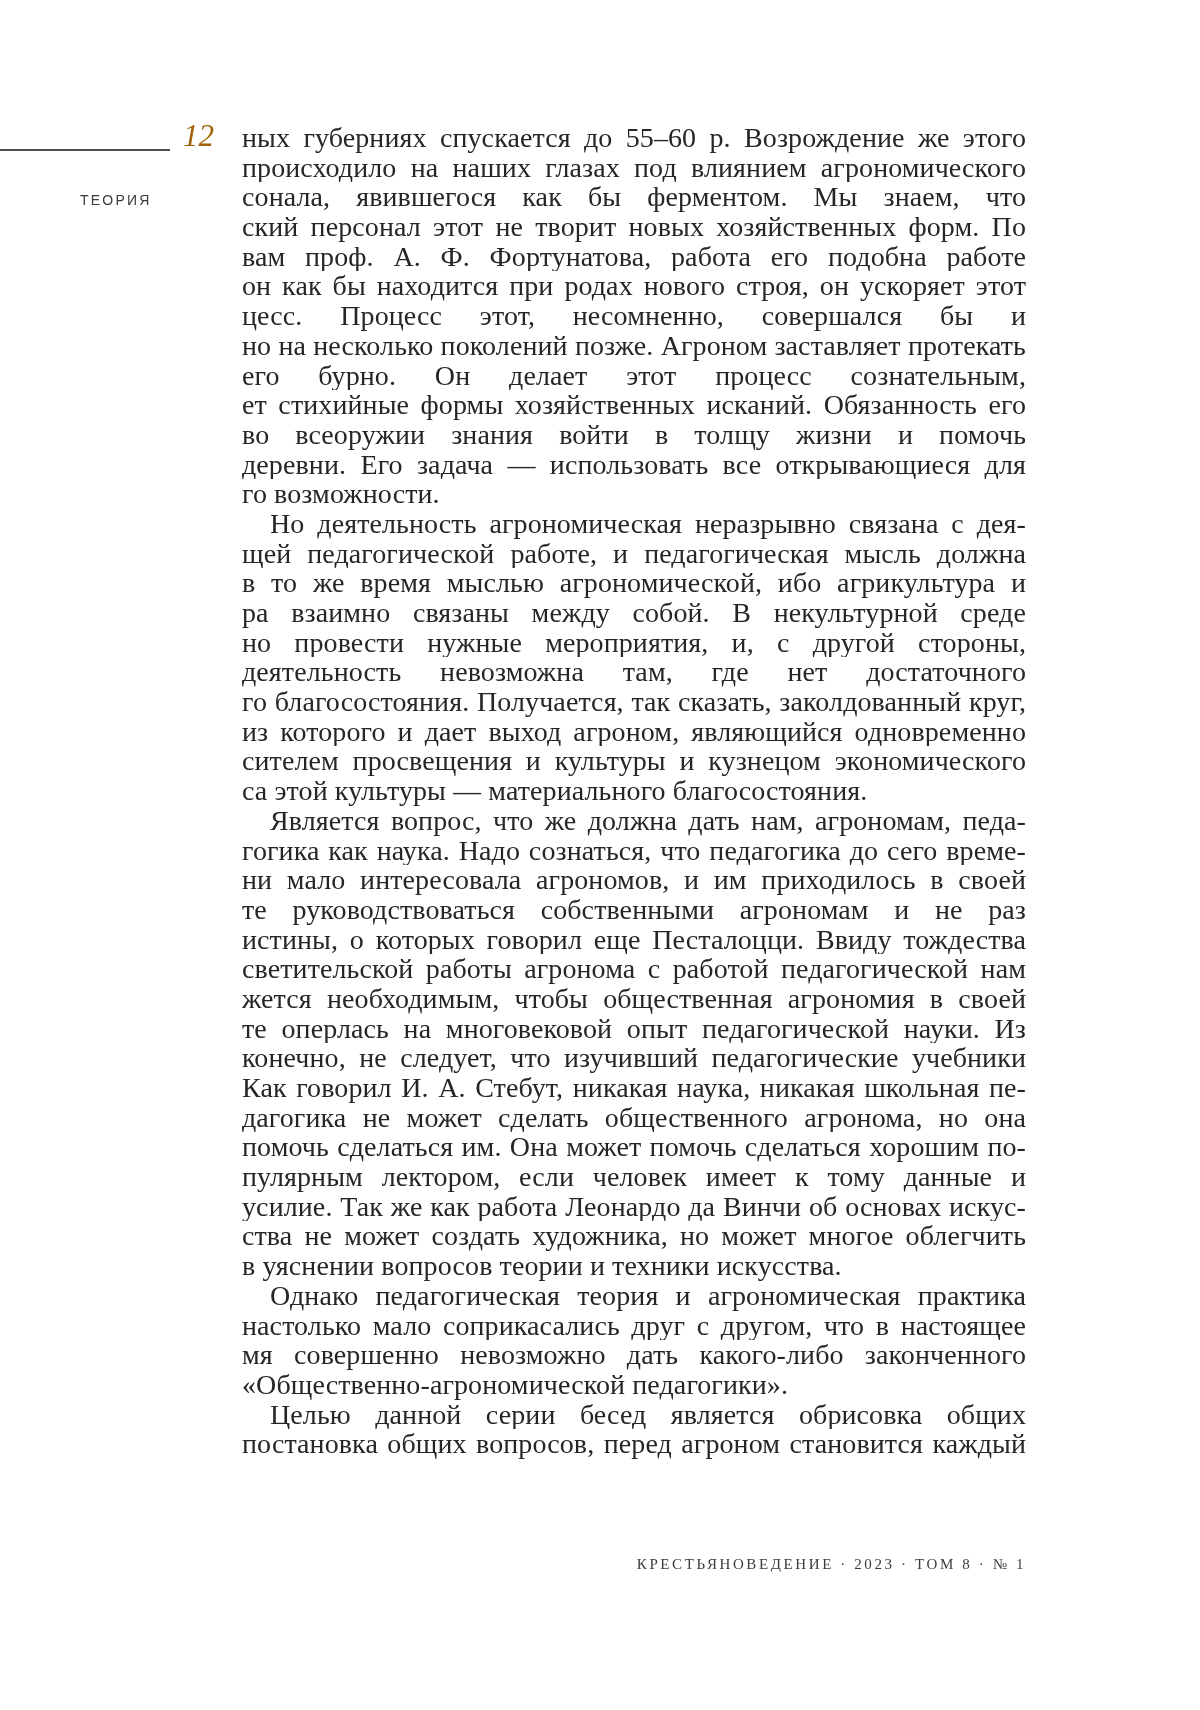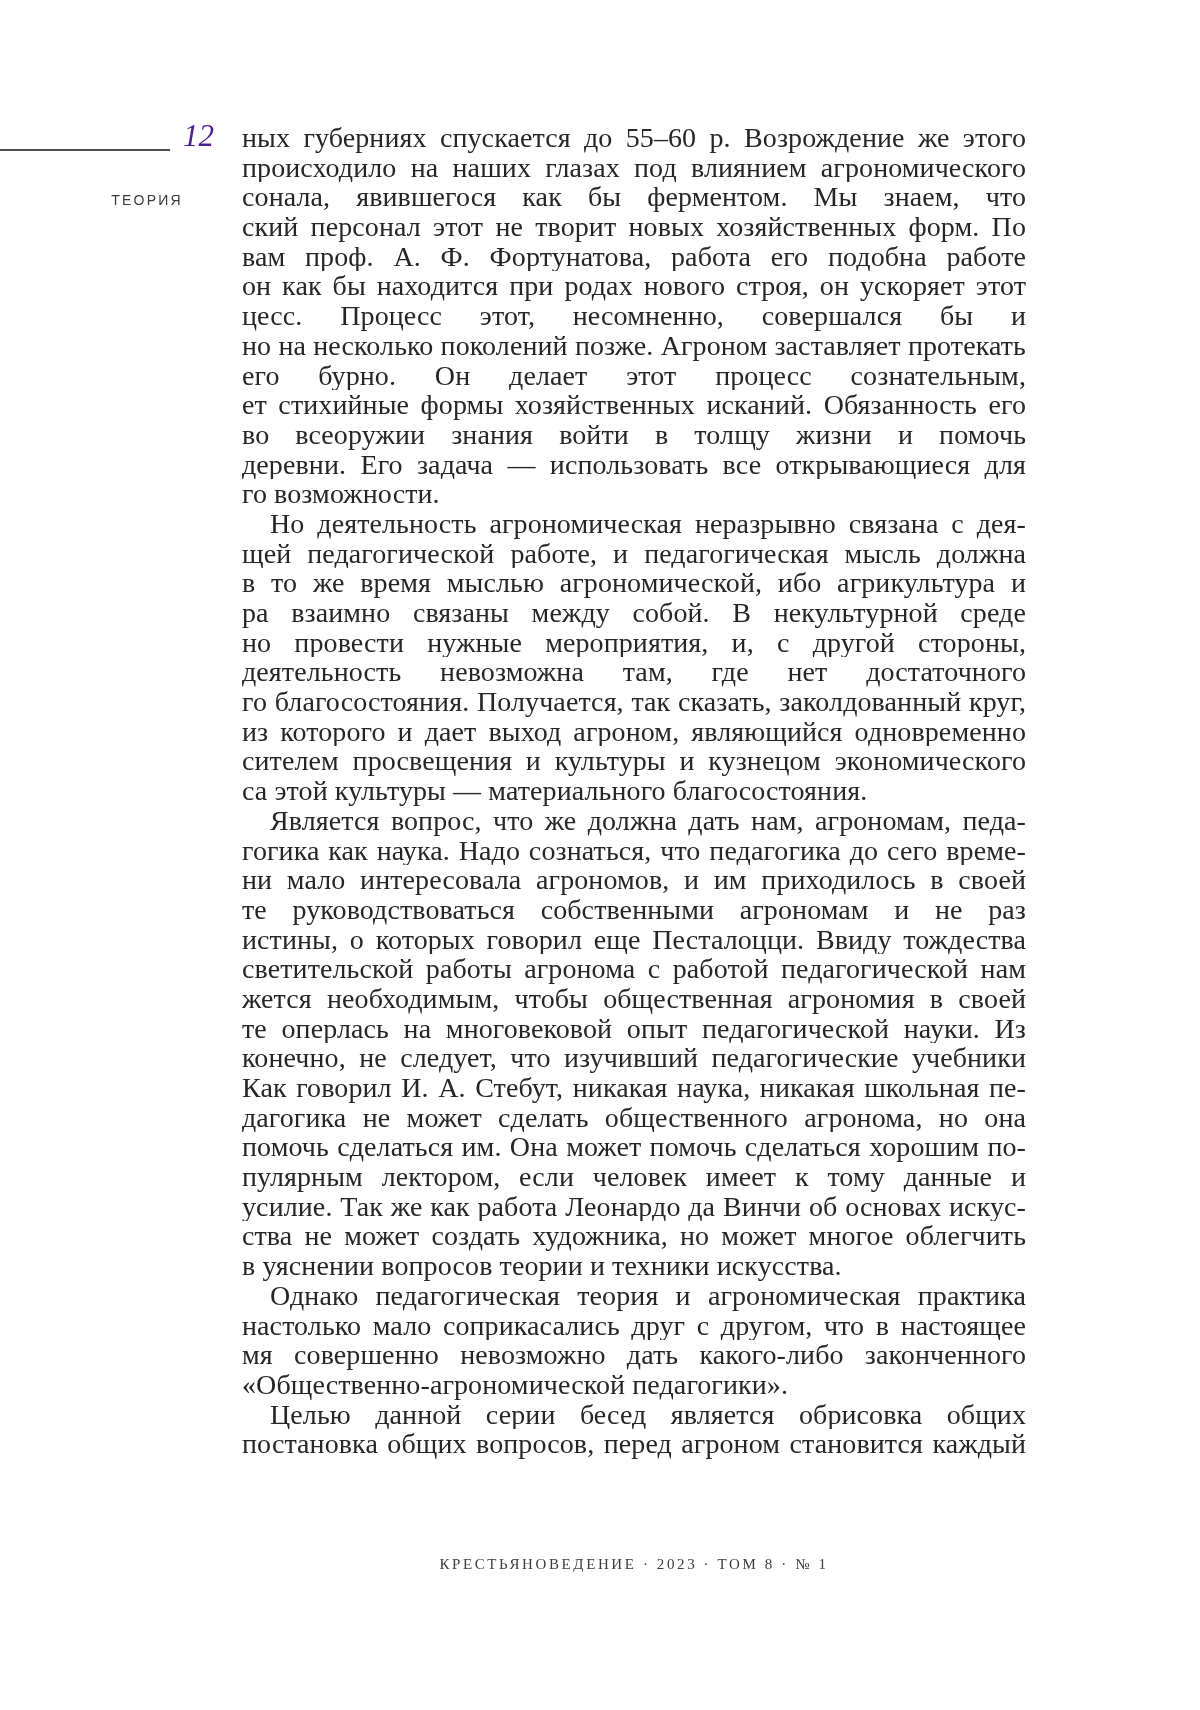--- a/index.html
+++ b/index.html
@@ -27,28 +27,28 @@
   .page-number {
     position: absolute;
     left: 140px;
     width: 74px;
     top: 119px;
     text-align: right;
     font-family: "Liberation Serif", serif;
     font-style: italic;
     font-size: 31px;
     line-height: 34px;
-    color: #4c1d95;
+    color: #a16207;
   }
   .section-label {
     position: absolute;
     left: 80px;
     width: 134px;
     top: 192px;
-    text-align: center;
+    text-align: left;
     font-family: "Liberation Sans", sans-serif;
     font-size: 14px;
     line-height: 17px;
     letter-spacing: 2.2px;
     color: #3a3a3a;
   }
   .body-text {
     position: absolute;
     left: 242px;
     top: 123px;
@@ -69,21 +69,21 @@
     text-align-last: left;
   }
   .body-text .line.indent {
     padding-left: 28px;
   }
   .journal-footer {
     position: absolute;
     left: 242px;
     width: 784px;
     top: 1556px;
-    text-align: center;
+    text-align: right;
     font-family: "Liberation Serif", serif;
     font-size: 15px;
     letter-spacing: 2.6px;
     color: #3c3c3c;
     white-space: nowrap;
   }
 </style>
 </head>
 <body>
 

